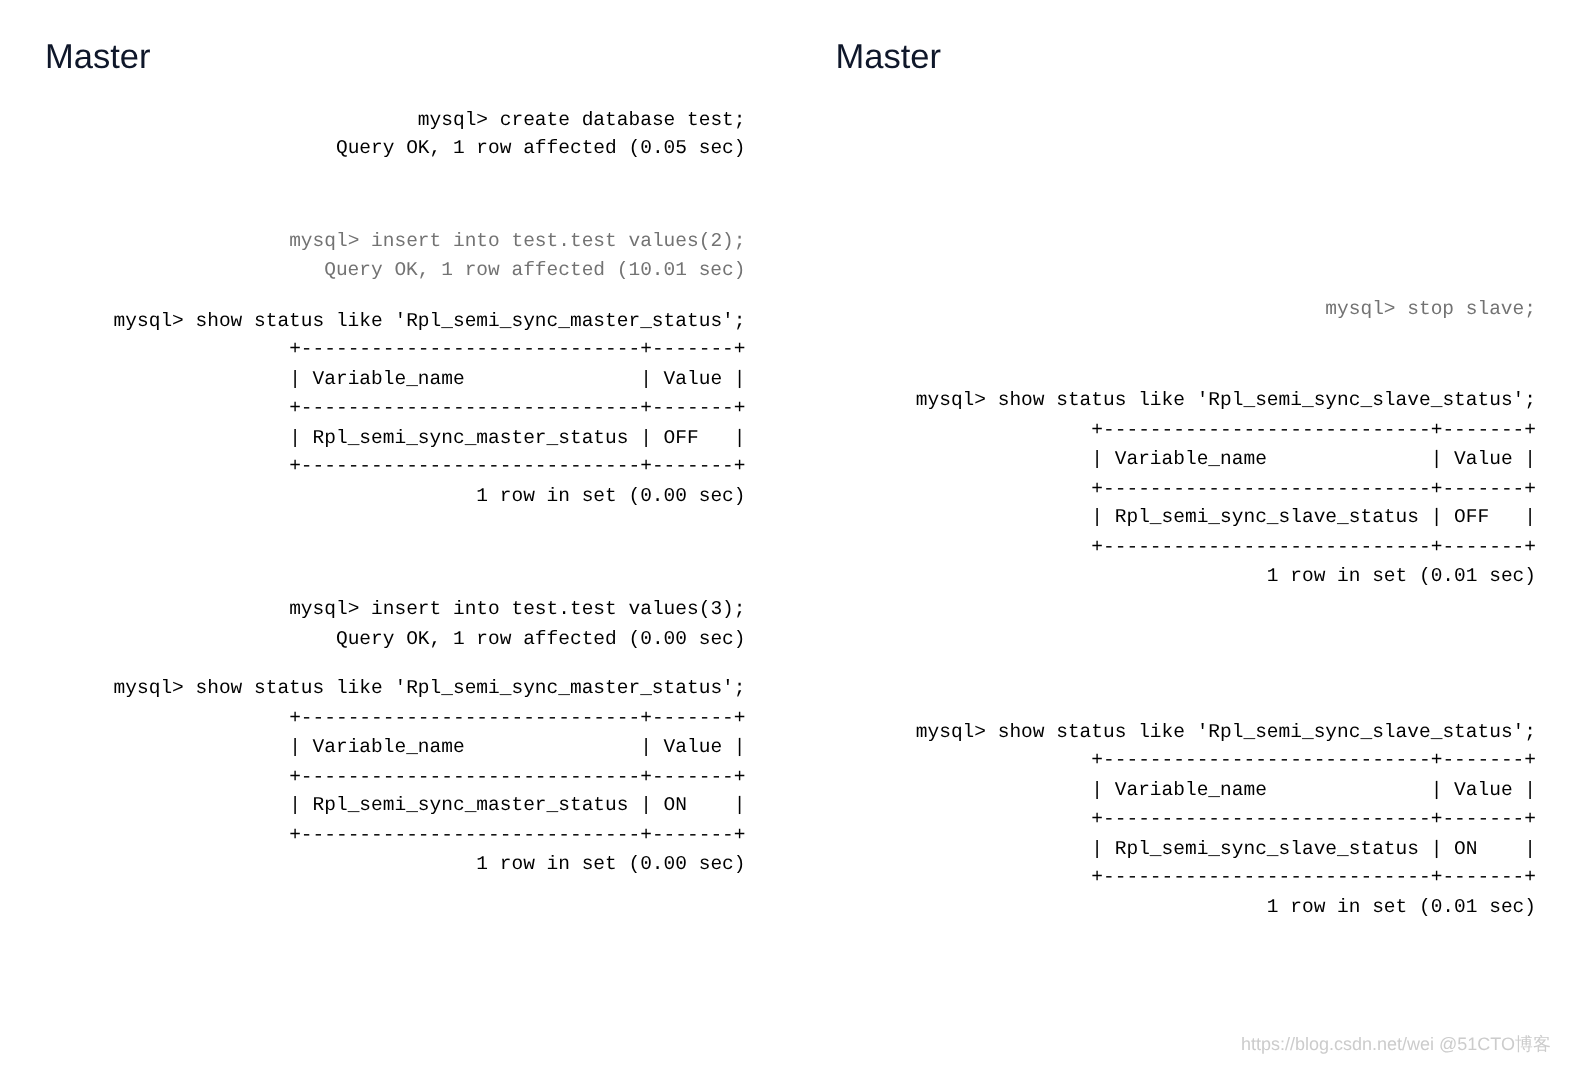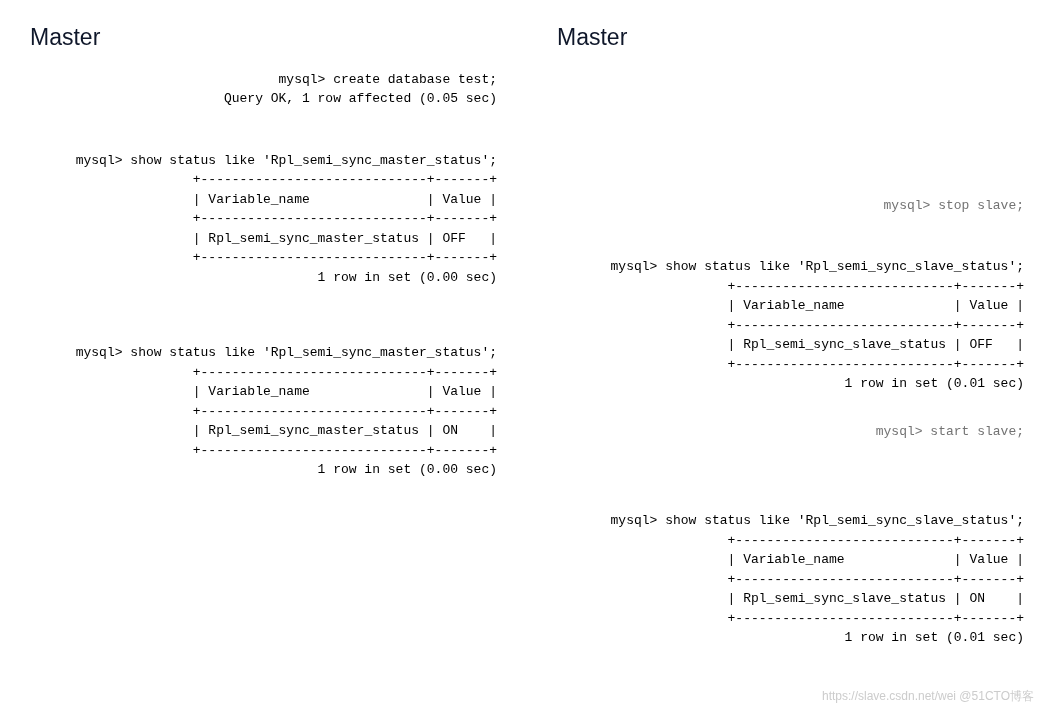--- a/index.html
+++ b/index.html
@@ -51,30 +51,34 @@
 <body>
 
 <div class="layout">
 
   <div class="col">
     <div class="heading">Master</div>
     <div class="blk">mysql&gt; create database test;
 Query OK, 1 row affected (0.05 sec)</div>
     <div class="spacer"></div>
     <div class="spacer"></div>
+    <div class="blk red">mysql&gt; insert into test.test values(2);
+Query OK, 1 row affected (10.01 sec)</div>
     <div class="blk">mysql&gt; show status like 'Rpl_semi_sync_master_status';
 +-----------------------------+-------+
 | Variable_name               | Value |
 +-----------------------------+-------+
 | Rpl_semi_sync_master_status | OFF   |
 +-----------------------------+-------+
 1 row in set (0.00 sec)</div>
     <div class="spacer"></div>
     <div class="spacer"></div>
     <div class="spacer"></div>
+    <div class="blk">mysql&gt; insert into test.test values(3);
+Query OK, 1 row affected (0.00 sec)</div>
     <div class="blk">mysql&gt; show status like 'Rpl_semi_sync_master_status';
 +-----------------------------+-------+
 | Variable_name               | Value |
 +-----------------------------+-------+
 | Rpl_semi_sync_master_status | ON    |
 +-----------------------------+-------+
 1 row in set (0.00 sec)</div>
   </div>
 
   <div class="col">
@@ -92,29 +96,28 @@
     <div class="spacer"></div>
     <div class="spacer"></div>
     <div class="blk">mysql&gt; show status like 'Rpl_semi_sync_slave_status';
 +----------------------------+-------+
 | Variable_name              | Value |
 +----------------------------+-------+
 | Rpl_semi_sync_slave_status | OFF   |
 +----------------------------+-------+
 1 row in set (0.01 sec)</div>
     <div class="spacer"></div>
-    <div class="blk red">mysql&gt; start slave;</div>
     <div class="spacer"></div>
     <div class="spacer"></div>
     <div class="spacer"></div>
     <div class="spacer"></div>
     <div class="blk">mysql&gt; show status like 'Rpl_semi_sync_slave_status';
 +----------------------------+-------+
 | Variable_name              | Value |
 +----------------------------+-------+
 | Rpl_semi_sync_slave_status | ON    |
 +----------------------------+-------+
 1 row in set (0.01 sec)</div>
   </div>
 
 </div>
 
-<div class="watermark">https://slave.csdn.net/wei @51CTO博客</div>
+<div class="watermark">https://blog.csdn.net/wei @51CTO博客</div>
 
 </body></html>

